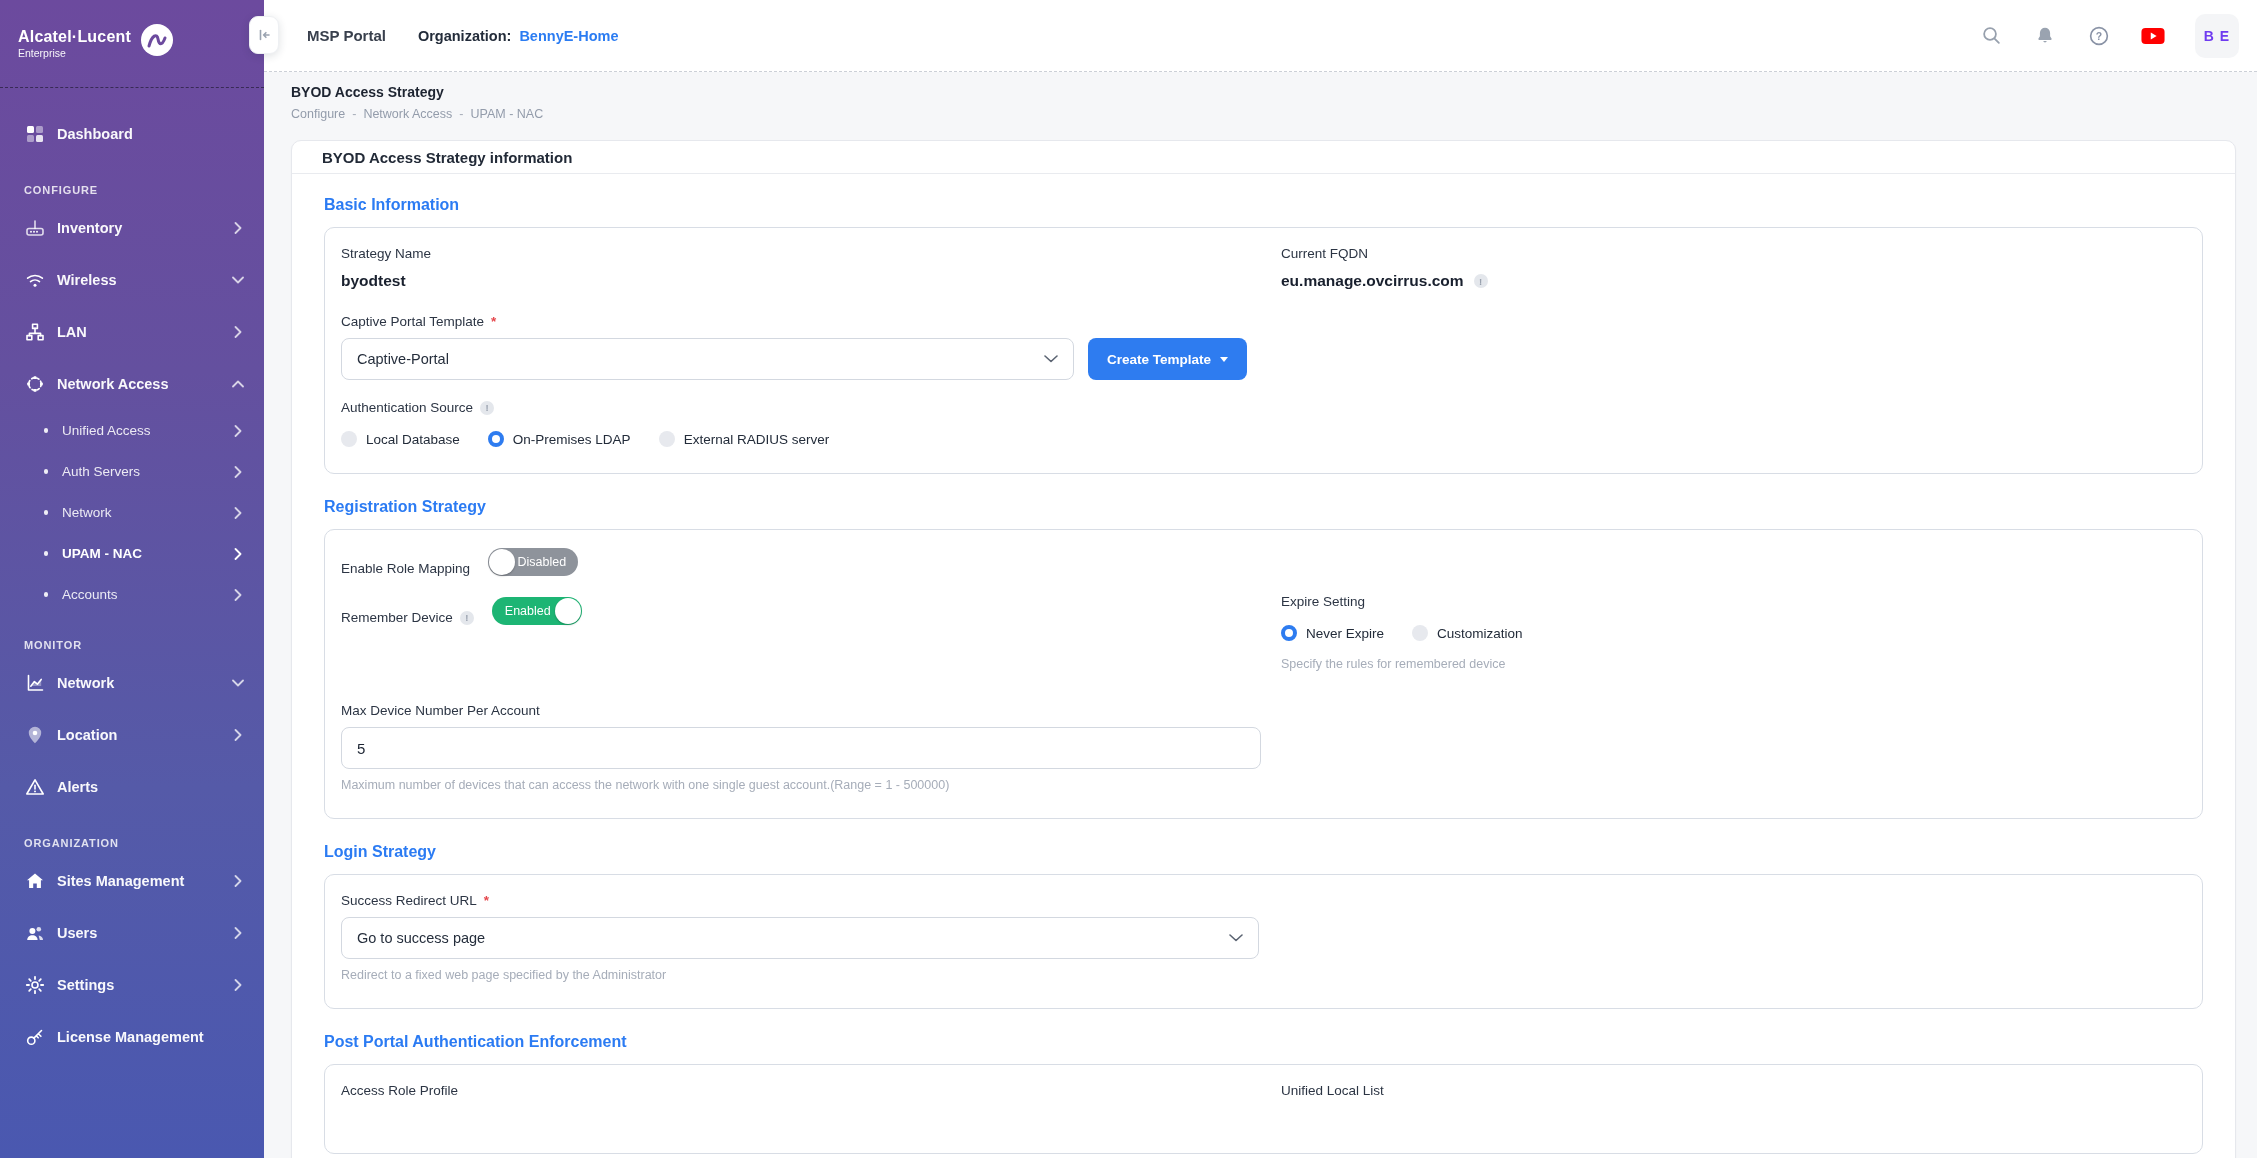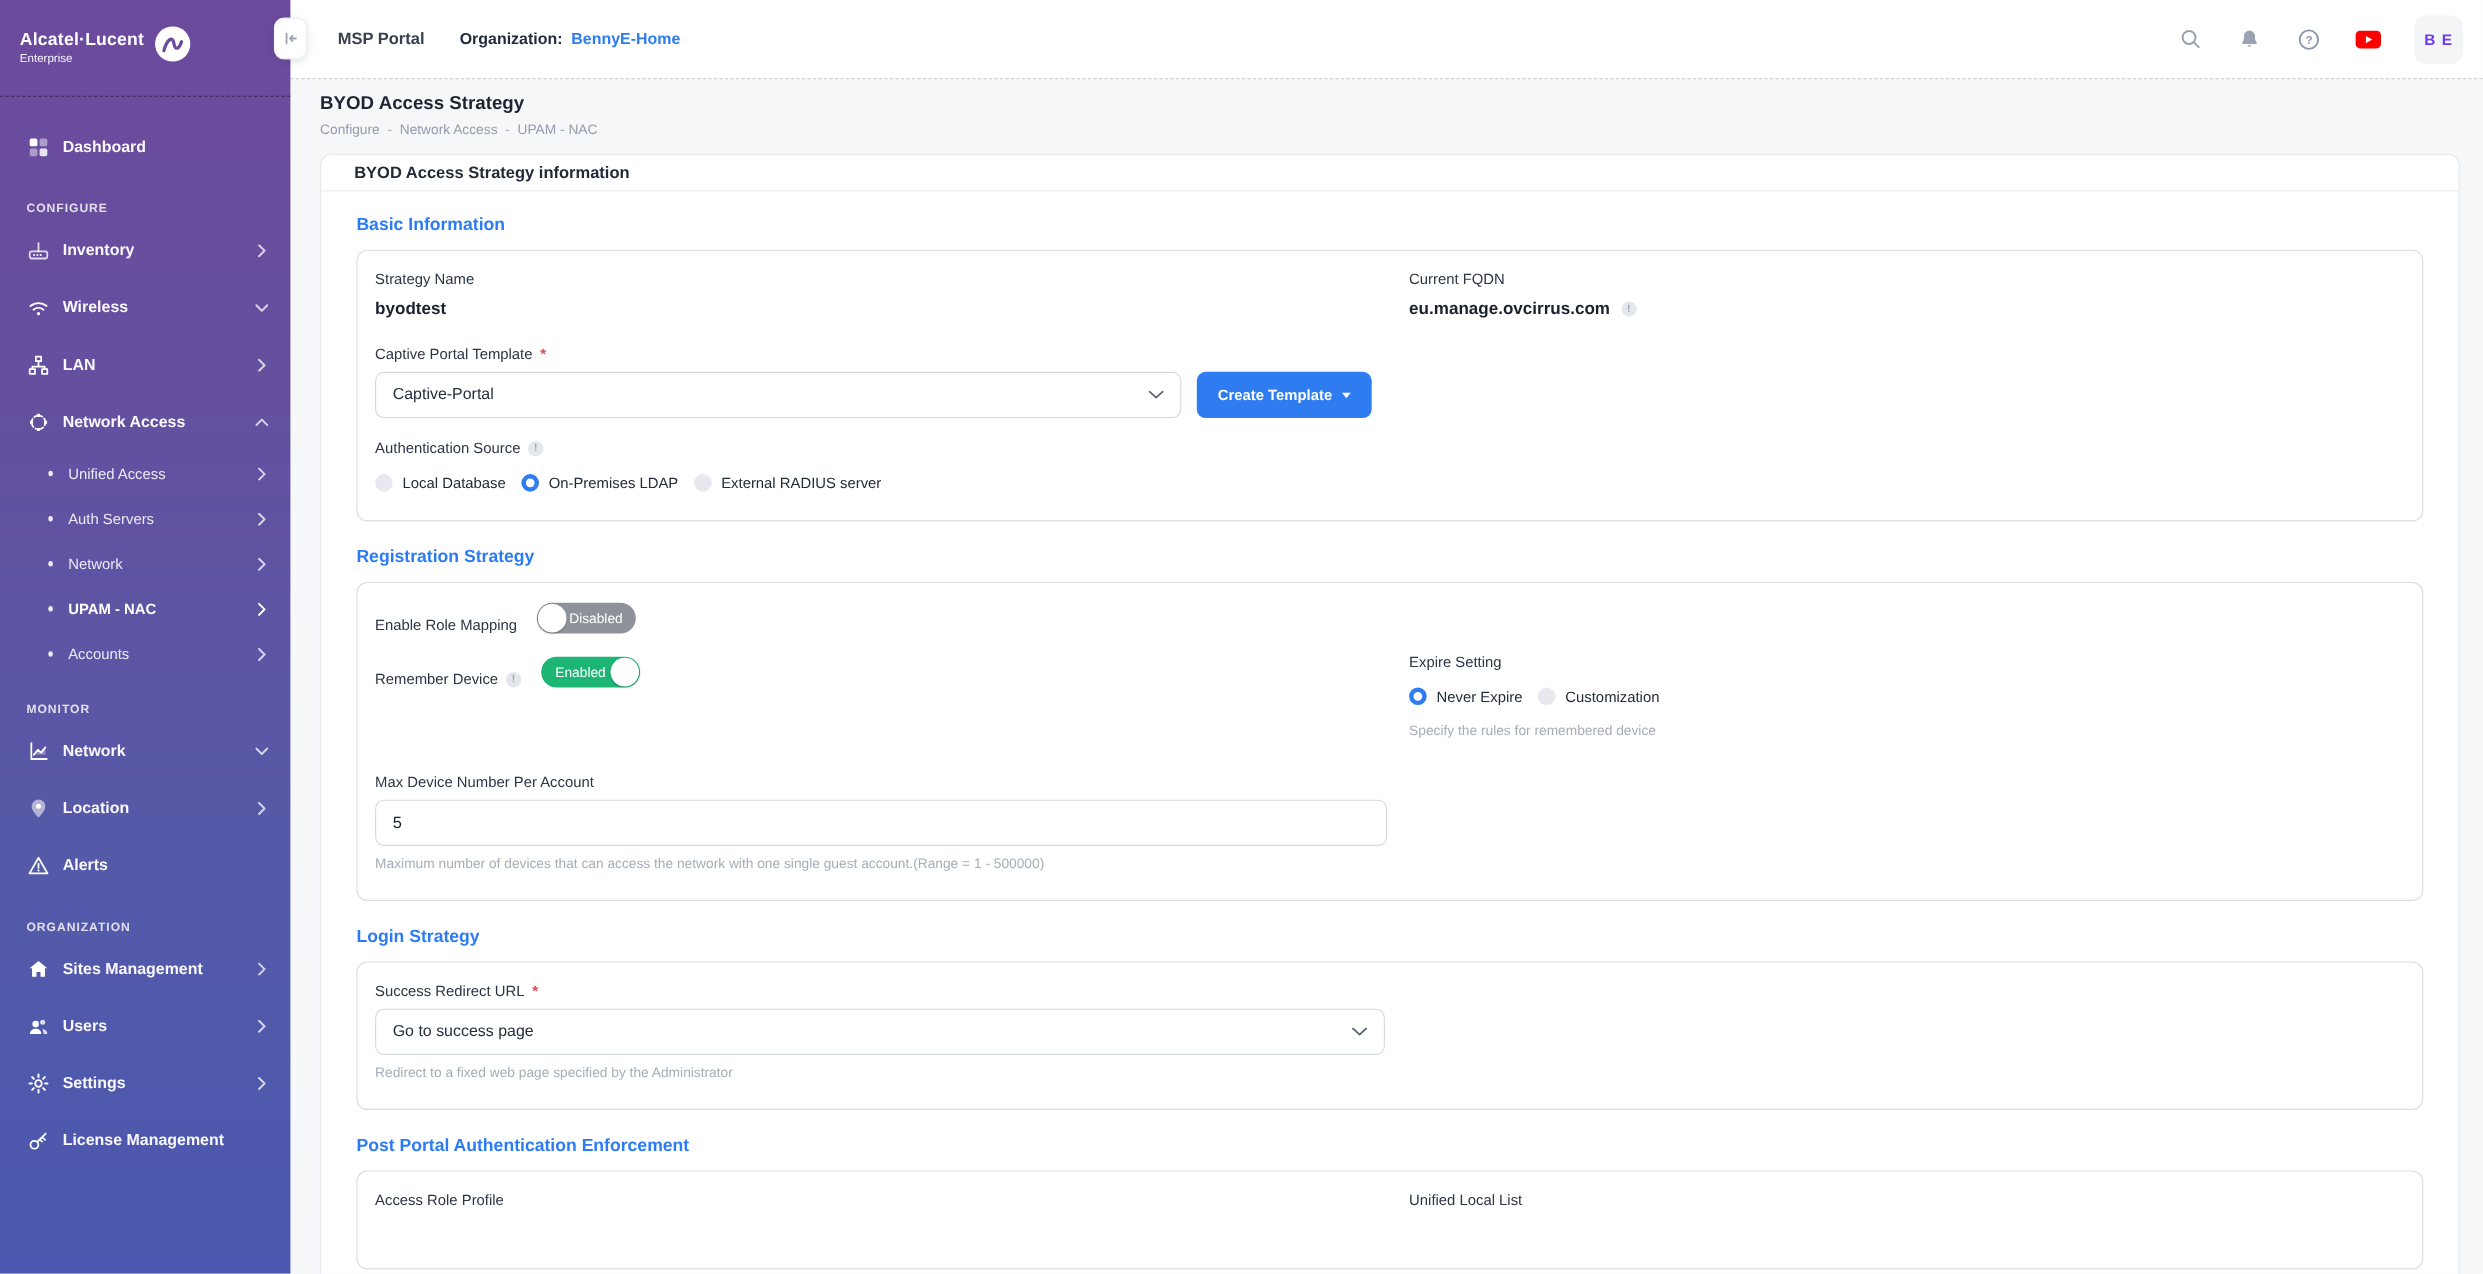--- a/index.html
+++ b/index.html
@@ -62,21 +62,21 @@
   .tb-right{ margin-left:auto; display:flex; align-items:center; gap:30px; padding-right:18px; }
   .tb-icon{ display:flex; align-items:center; justify-content:center; width:24px; height:24px; cursor:pointer; }
   .avatar{
     width:44px; height:44px; border-radius:10px; background:#f4f5f7;
     display:flex; align-items:center; justify-content:center;
     color:#6f3bf0; font-size:14px; font-weight:700; letter-spacing:1px; cursor:pointer;
   }
 
   
   .page-head{ position:absolute; left:264px; top:72px; right:0; padding:12px 0 0 27px; }
-  .page-title{ font-size:17px; font-weight:700; color:#1d2431; }
+  .page-title{ font-size:14px; font-weight:700; color:#1d2431; }
   .breadcrumb{ margin-top:7px; font-size:12.5px; color:#939cab; display:flex; gap:7px; }
   .breadcrumb .sep::before{ content:"-"; color:#a6adb9; }
   .breadcrumb .crumb{ cursor:pointer; }
 
   
   .content-card{
     position:absolute; left:291px; top:140px; width:1945px; height:1120px;
     background:#fff; border:1px solid #e6e8ed; border-radius:10px 10px 0 0;
     box-shadow:0 1px 2px rgba(16,24,40,.04);
   }
@@ -110,21 +110,21 @@
     height:42px; width:100%; border:1px solid #d3d8e0; border-radius:8px; background:#fff;
     display:flex; align-items:center; padding:0 15px; font-size:15px; color:#1c2432;
   }
   .btn-primary{
     height:42px; background:#2e7cf0; color:#fff; border:none; border-radius:8px;
     font-size:13.5px; font-weight:700; display:inline-flex; align-items:center; gap:9px;
     padding:0 19px; cursor:pointer; white-space:nowrap; font-family:inherit;
   }
   .btn-primary .caret{ border-left:4.5px solid transparent; border-right:4.5px solid transparent; border-top:5px solid #fff; }
 
-  .radio-row{ display:flex; align-items:flex-start; gap:14px; margin-top:16px; }
+  .radio-row{ display:flex; align-items:flex-start; gap:28px; margin-top:16px; }
   .radio-opt{ display:flex; align-items:center; gap:9px; font-size:13.5px; color:#232c3a; font-weight:500; cursor:pointer; }
   .radio{ width:16px; height:16px; border-radius:50%; background:#e7e9ee; display:inline-block; flex:0 0 auto; }
   .radio.checked{ background:#fff; border:4.5px solid #2e7cf0; }
 
   .toggle-row{ display:flex; align-items:flex-end; gap:18px; }
   .toggle{
     width:90px; height:28px; border-radius:14px; position:relative; display:flex;
     align-items:center; color:#fff; font-size:12.5px; cursor:pointer; flex:0 0 auto;
   }
   .toggle .knob{ position:absolute; top:1px; width:26px; height:26px; background:#fff; border-radius:50%; box-shadow:0 1px 2px rgba(0,0,0,.25); }

